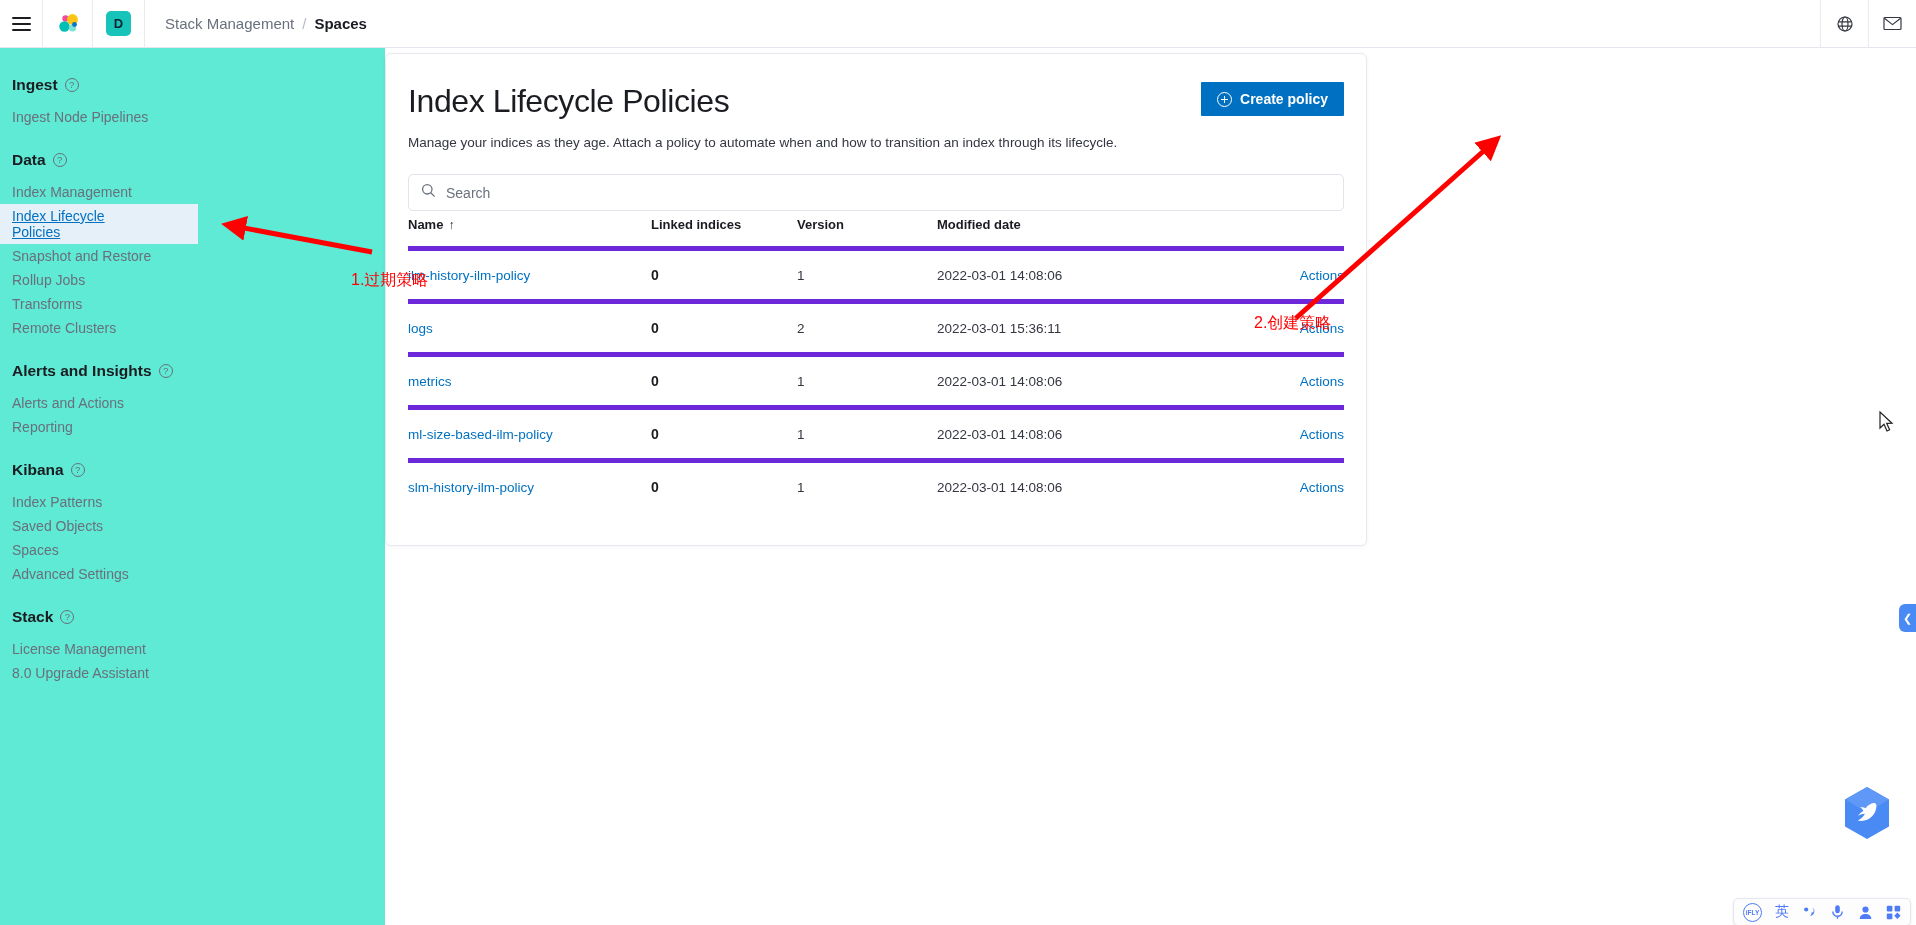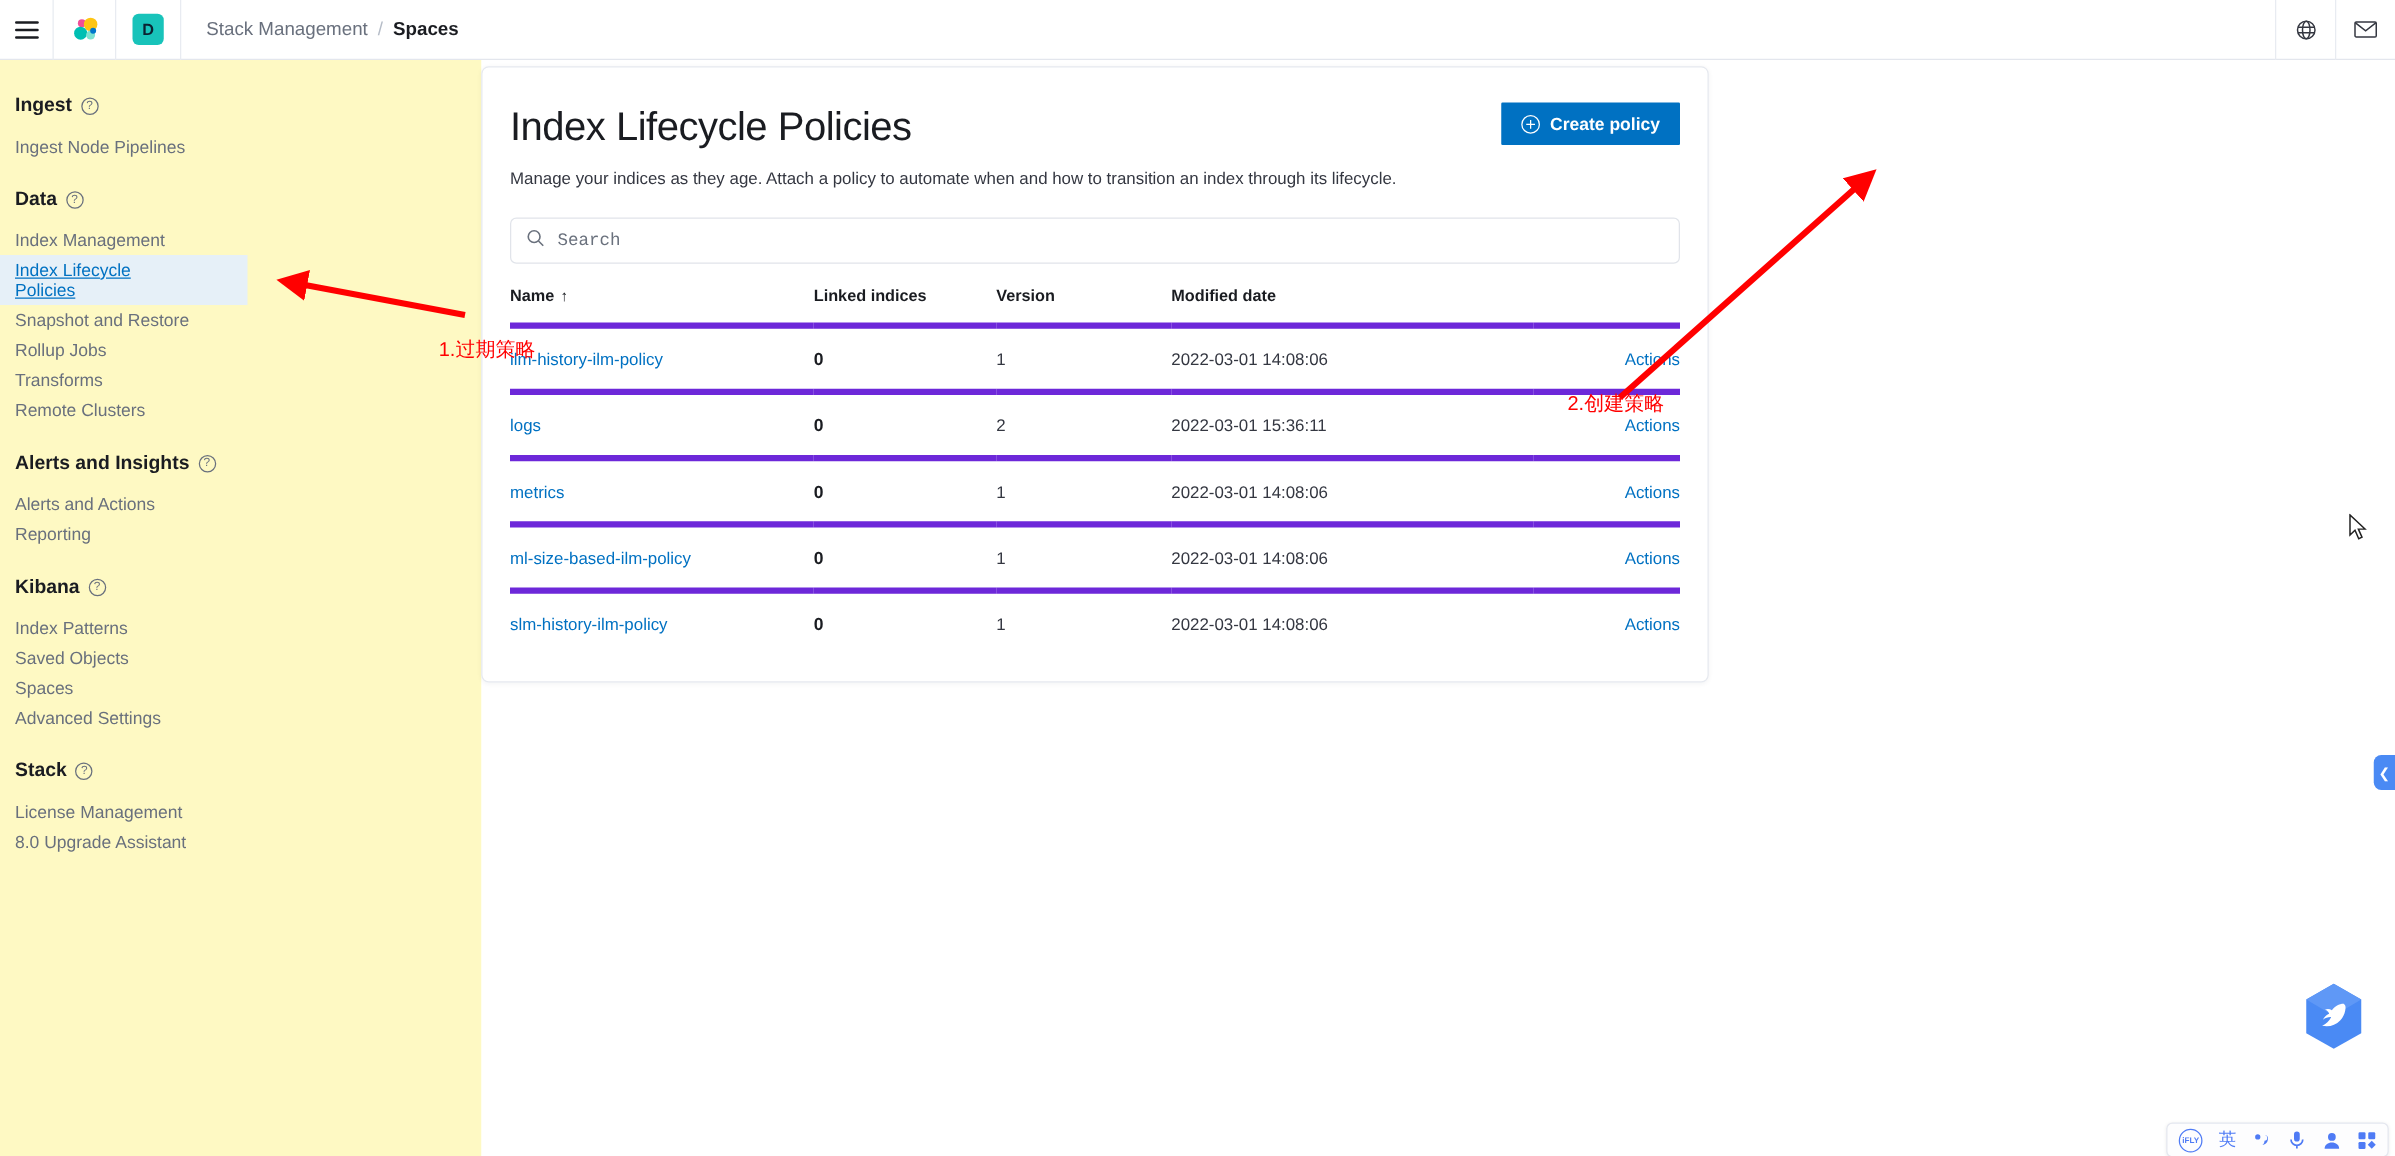--- a/index.html
+++ b/index.html
@@ -49,21 +49,21 @@
   }
   .tr-btn {
     width: 48px; height: 48px; display: flex; align-items: center; justify-content: center;
     border-left: 1px solid #e8ebf1;
   }
 
   
   .sidebar {
     position: absolute; top: 48px; left: 0;
     width: 385px; height: 877px;
-    background: #fef9c3;
+    background: #5eead4;
     padding: 28px 0 0 12px;
   }
   .nav-group { margin-bottom: 22px; }
   .nav-title {
     display: flex; align-items: center; gap: 7px;
     font-size: 15.5px; font-weight: 700; color: #1a1c21;
     margin-bottom: 11px;
   }
   .q-icon {
     width: 14px; height: 14px; border: 1.3px solid #69707d; border-radius: 50%;
@@ -123,27 +123,27 @@
 
   .search-box {
     margin-top: 22px;
     height: 37px; border: 1px solid #e1e4ea; border-radius: 5px;
     display: flex; align-items: center; gap: 10px; padding: 0 12px;
     background: #fff;
   }
   .search-input {
     border: none; outline: none; flex: 1;
     font-size: 14px; color: #14532d;
-    font-family: Liberation Mono, monospace;
+    font-family: Liberation Sans, sans-serif;
     background: transparent;
   }
   .search-input::placeholder { color: #6a717d; }
 
   
-  table.ilm { width: 100%; border-collapse: collapse; margin-top: 12px; }
+  table.ilm { width: 100%; border-collapse: collapse; margin-top: 0; }
   table.ilm th {
     text-align: left; font-size: 13px; font-weight: 700; color: #1a1c21;
     padding: 6px 0 14px 0;
   }
   table.ilm td {
     font-size: 13.5px; color: #343741;
     padding: 16px 0; border-top: 5px solid #6d28d9;
     height: 47px;
   }
   .col-name { width: 243px; }

